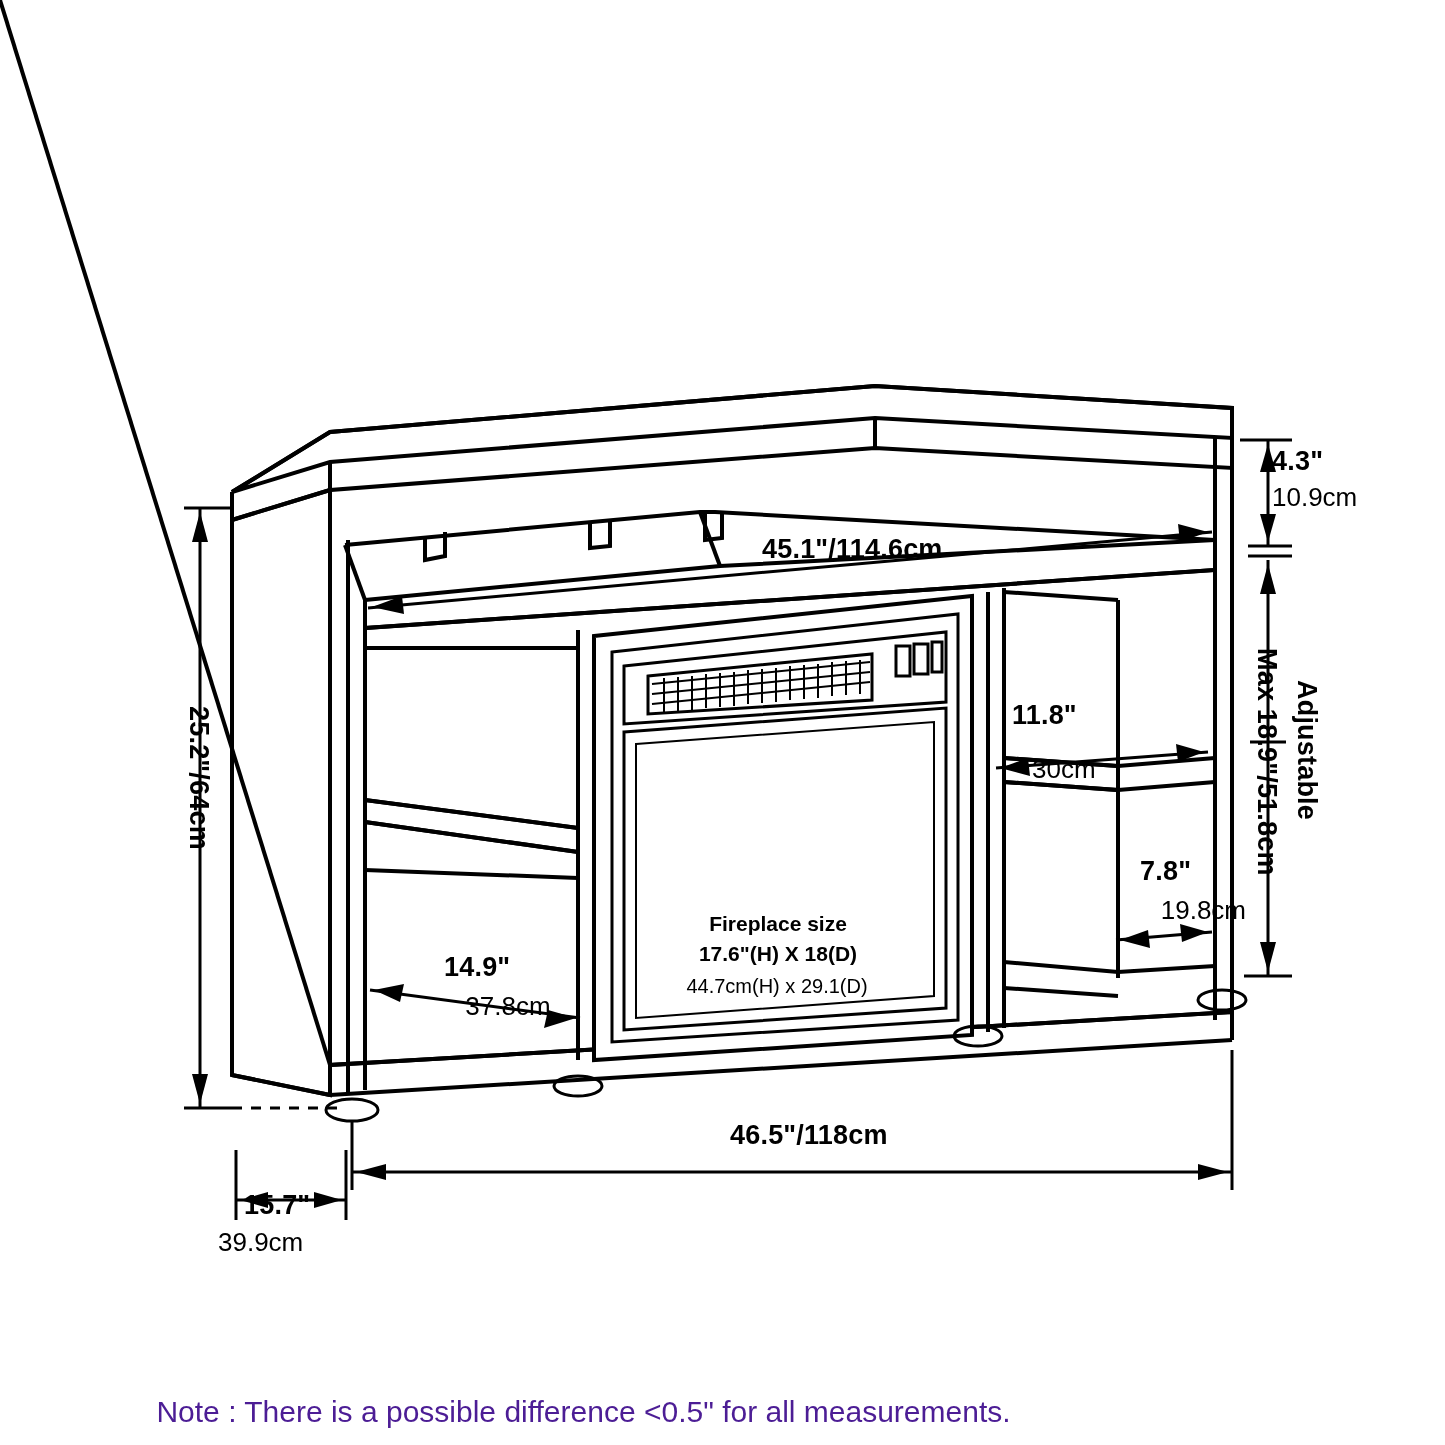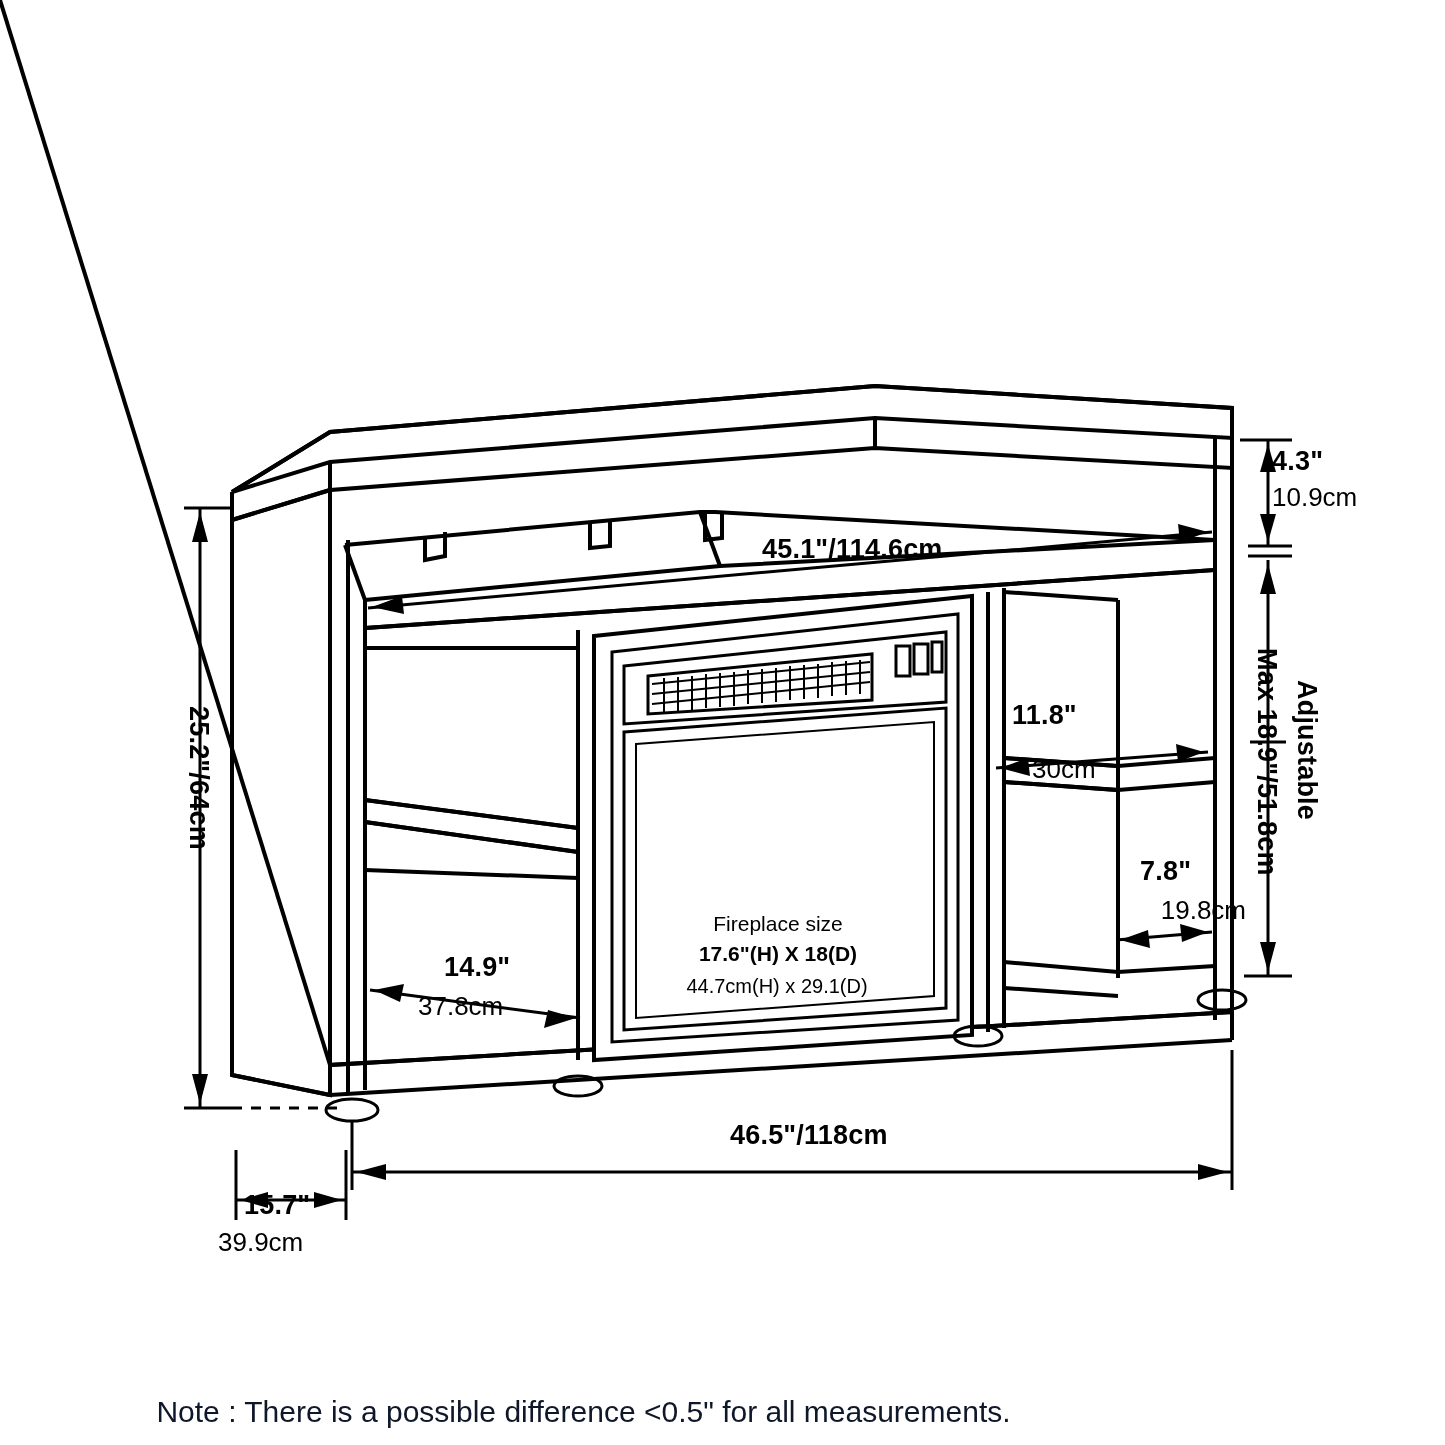--- a/index.html
+++ b/index.html
@@ -35,38 +35,38 @@
   }
   .in-val {
     font-weight: bold;
     font-size: 27px;
     letter-spacing: 0.2px;
   }
   .cm-val {
     font-size: 26px;
   }
   .fp-title {
-    font-weight: normal;
+    font-weight: bold;
     font-size: 21px;
   }
   .fp-line1 {
     font-weight: bold;
     font-size: 21px;
   }
   .fp-line2 {
     font-size: 20px;
   }
   .note {
     position: absolute;
     left: 0;
     top: 1395px;
     width: 1167px;
     text-align: center;
     font-size: 30px;
-    color: #0f172a;
+    color: #4c1d95;
   }
   .rot-90 {
     transform-origin: 0 0;
   }
 </style>
 </head>
 <body>
 
 <div id="diagram-root">
 
@@ -264,21 +264,21 @@
 
   <div class="lbl in-val" style="left:1012px; top:700px; width:160px; text-align:left;">11.8"</div>
   <div class="lbl cm-val" style="left:1032px; top:739px; width:140px; text-align:left;margin-top:16px;">30cm</div>
 
   <div class="lbl in-val" style="left:1140px; top:856px; width:140px; text-align:left;">7.8"</div>
   <div class="lbl cm-val" style="left:1086px; top:896px; width:160px; text-align:right;">19.8cm</div>
 
   <div class="lbl in-val rot-90" style="left:214px; top:706px; transform: rotate(90deg); width:230px; text-align:left;">25.2"/64cm</div>
 
   <div class="lbl in-val" style="left:444px; top:952px; width:140px; text-align:left;">14.9"</div>
-  <div class="lbl cm-val" style="left:418px; top:992px; width:180px; text-align:left;">37.8cm</div>
+  <div class="lbl cm-val" style="left:418px; top:992px; width:180px; text-align:center;">37.8cm</div>
 
   <div class="lbl in-val" style="left:730px; top:1120px; width:260px; text-align:left;">46.5"/118cm</div>
 
   <div class="lbl in-val" style="left:244px; top:1190px; width:120px; text-align:left;">15.7"</div>
   <div class="lbl cm-val" style="left:218px; top:1228px; width:150px; text-align:left;">39.9cm</div>
 
   <div class="lbl fp-title" style="left:618px; top:912px; width:320px;">Fireplace size</div>
   <div class="lbl fp-line1" style="left:618px; top:942px; width:320px;">17.6"(H) X 18(D)</div>
   <div class="lbl fp-line2" style="left:612px; top:975px; width:330px;">44.7cm(H) x 29.1(D)</div>
 

